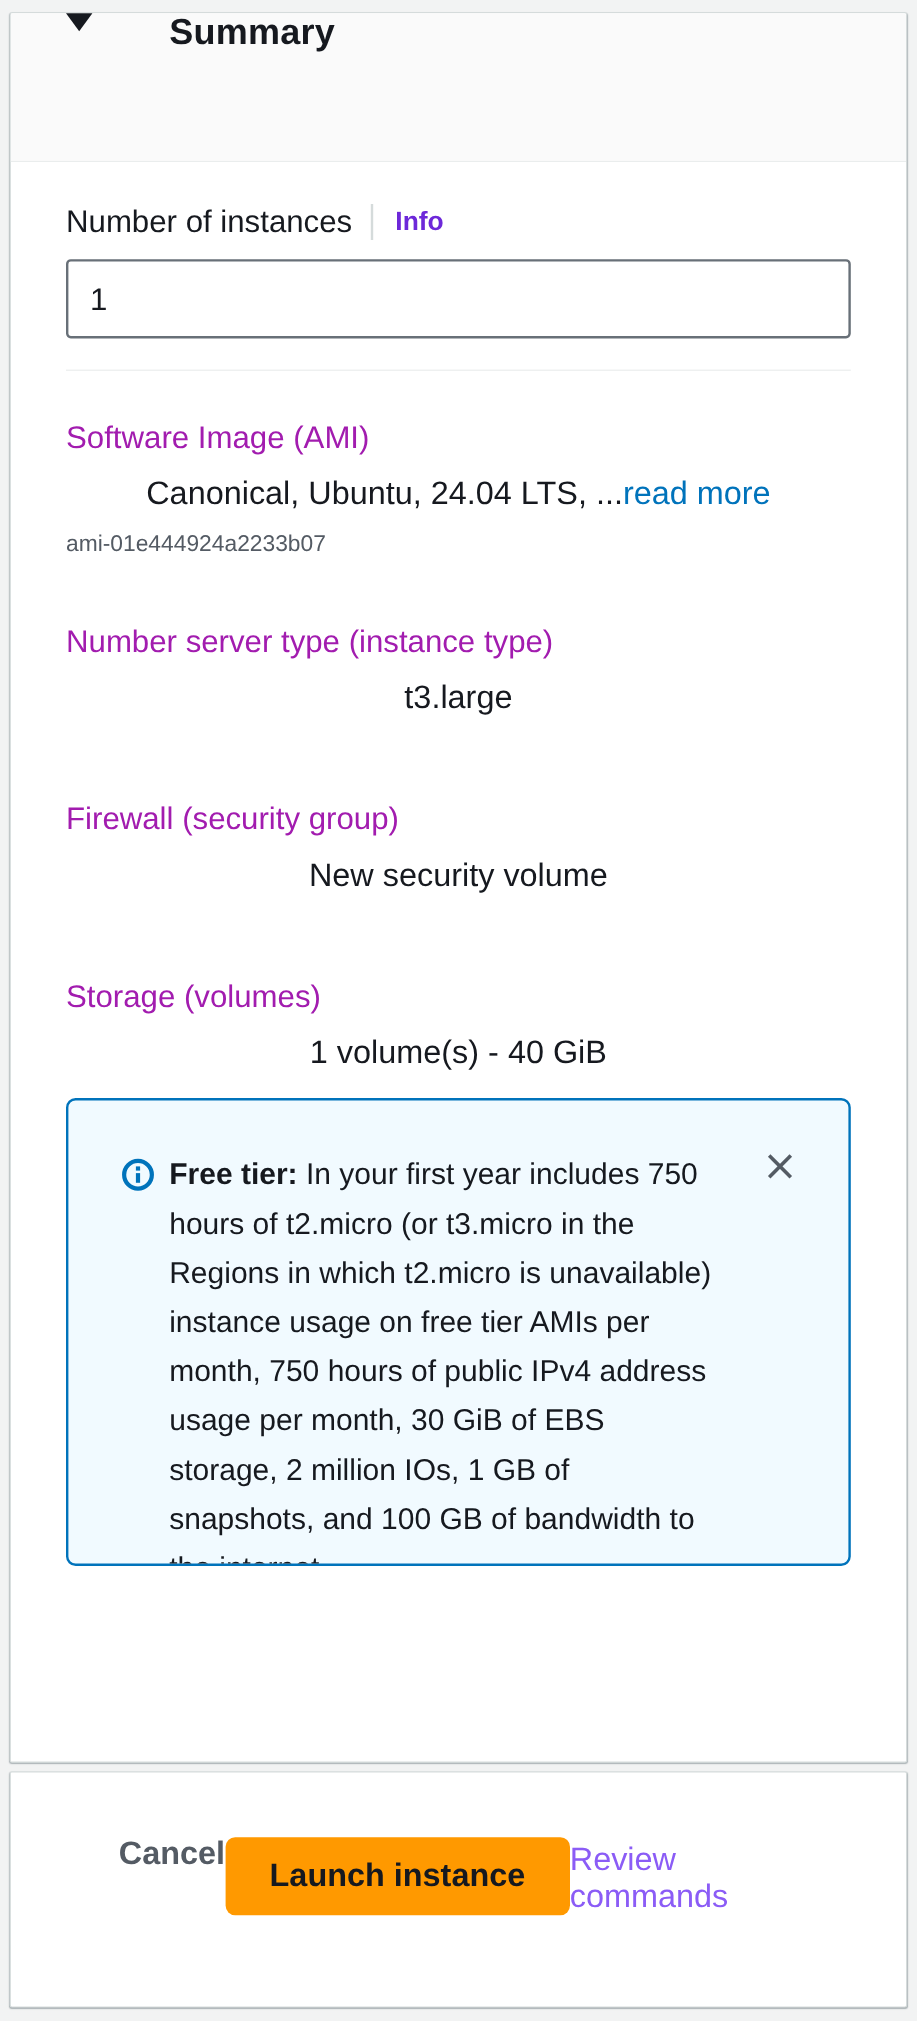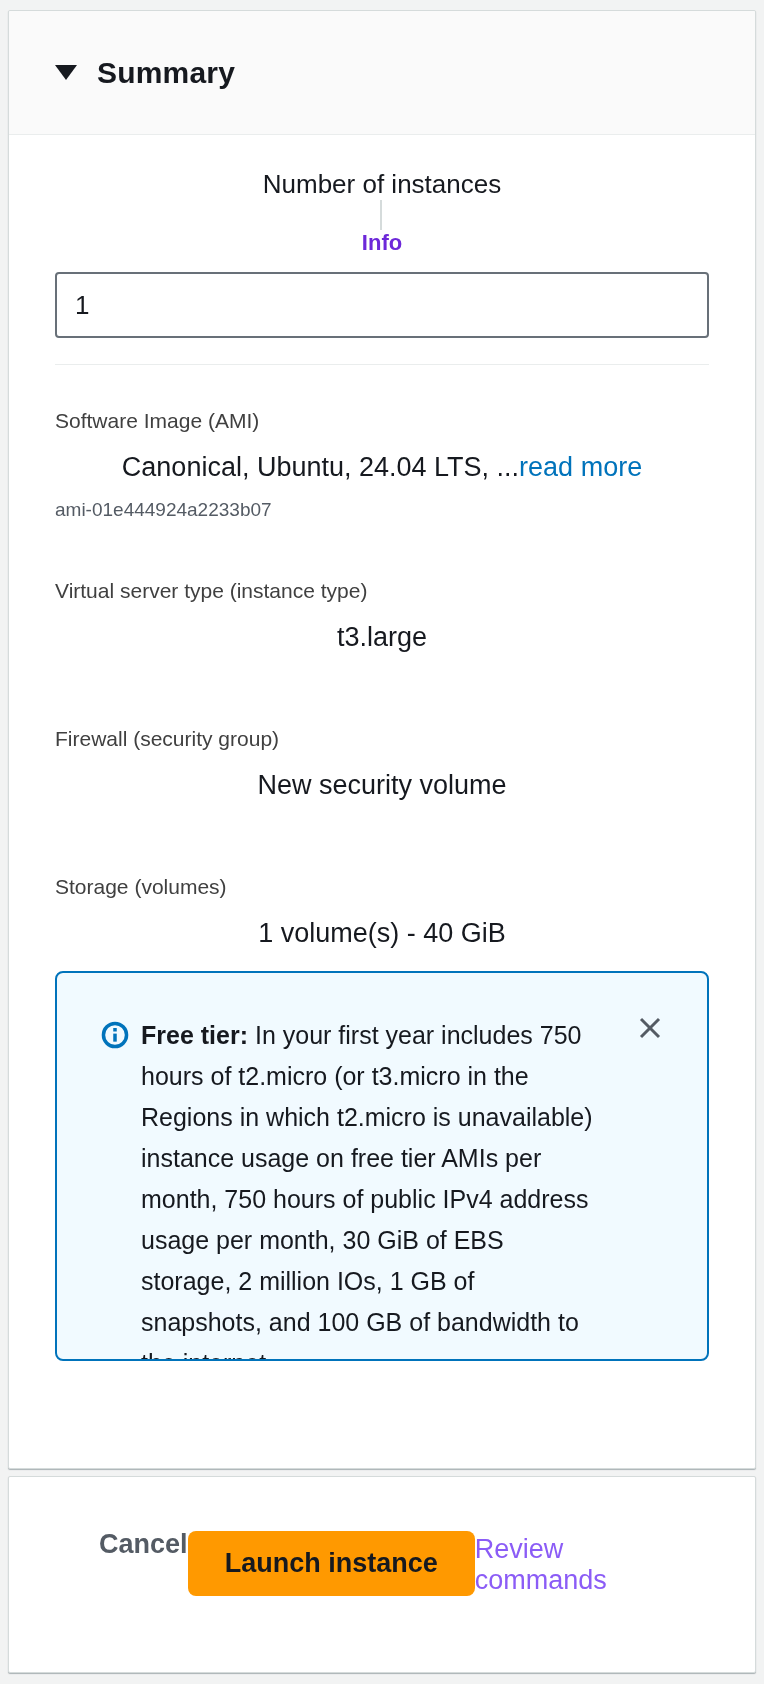--- a/index.html
+++ b/index.html
@@ -14,59 +14,60 @@
     background: #ffffff;
     border: 1px solid #d5dbdb;
     border-radius: 2px;
     box-shadow: 0 1px 1px rgba(0,28,36,0.3);
     margin: 0 8px;
   }
   
   .main-card { margin-top: 10px; height: 1459px; position: relative; }
   .panel-header {
     height: 124px;
-    display: flex; align-items: center;
+    display: flex; 
     padding: 0 46px;
     background: #fafafa;
     border-bottom: 1px solid #eaeded;
     border-radius: 2px 2px 0 0;
     cursor: pointer;
+    gap: 44px;
   }
   .tri-down {
     width: 0; height: 0;
     border-left: 11px solid transparent;
     border-right: 11px solid transparent;
     border-top: 15px solid #16191f;
     margin-right: 20px;
   }
   .panel-title { font-size: 30px; font-weight: bold; letter-spacing: 0.2px; }
   .content { padding: 34px 46px 0 46px; }
-  .label-row { display: flex; align-items: center; flex-direction: column; }
+  .label-row { display: flex; align-items: center; }
   .field-label { font-size: 26px; }
   .label-sep { width: 2px; height: 30px; background: #d5dbdb; margin: 0 18px 0 16px; }
   .info-link { font-size: 22px; font-weight: bold; color: #6d28d9; text-decoration: none; cursor: pointer; }
   .num-input {
     margin-top: 16px;
     width: 100%; height: 66px;
     border: 2px solid #687078;
     border-radius: 4px;
     font-family: "Liberation Sans", sans-serif;
     font-size: 26px; color: #16191f;
     padding: 0 18px;
     background: #fff;
     outline: none;
   }
   .content-divider { border: none; border-top: 1px solid #eaeded; margin-top: 26px; }
   .section { margin-top: 70px; }
   .section.first { margin-top: 40px; }
   .section.second { margin-top: 50px; }
   .section-link {
     display: inline-block;
-    font-size: 21px; line-height: 31px;
-    color: #404040; text-decoration: none; cursor: pointer;
+    font-size: 26px; line-height: 31px;
+    color: #a21caf; text-decoration: none; cursor: pointer;
   }
   .section-value { margin-top: 16px; font-size: 27px; line-height: 31px; color: #16191f; text-align: center; }
   .section-sub { margin-top: 12px; font-size: 19px; line-height: 30px; color: #545b64; }
   .read-more { color: #0073bb; text-decoration: none; cursor: pointer; }
   
   .alert {
     position: relative;
     margin-top: 22px;
     height: 390px;
     border: 2px solid #0073bb;
@@ -133,21 +134,21 @@
 
     <hr class="content-divider">
 
     <div class="section first">
       <a class="section-link">Software Image (AMI)</a>
       <div class="section-value"><span>Canonical, Ubuntu, 24.04 LTS, ...</span><a class="read-more">read more</a></div>
       <div class="section-sub">ami-01e444924a2233b07</div>
     </div>
 
     <div class="section second">
-      <a class="section-link">Virtual server type (instance type)</a>
+      <a class="section-link">Number server type (instance type)</a>
       <div class="section-value">t3.large</div>
     </div>
 
     <div class="section">
       <a class="section-link">Firewall (security group)</a>
       <div class="section-value">New security volume</div>
     </div>
 
     <div class="section">
       <a class="section-link">Storage (volumes)</a>

